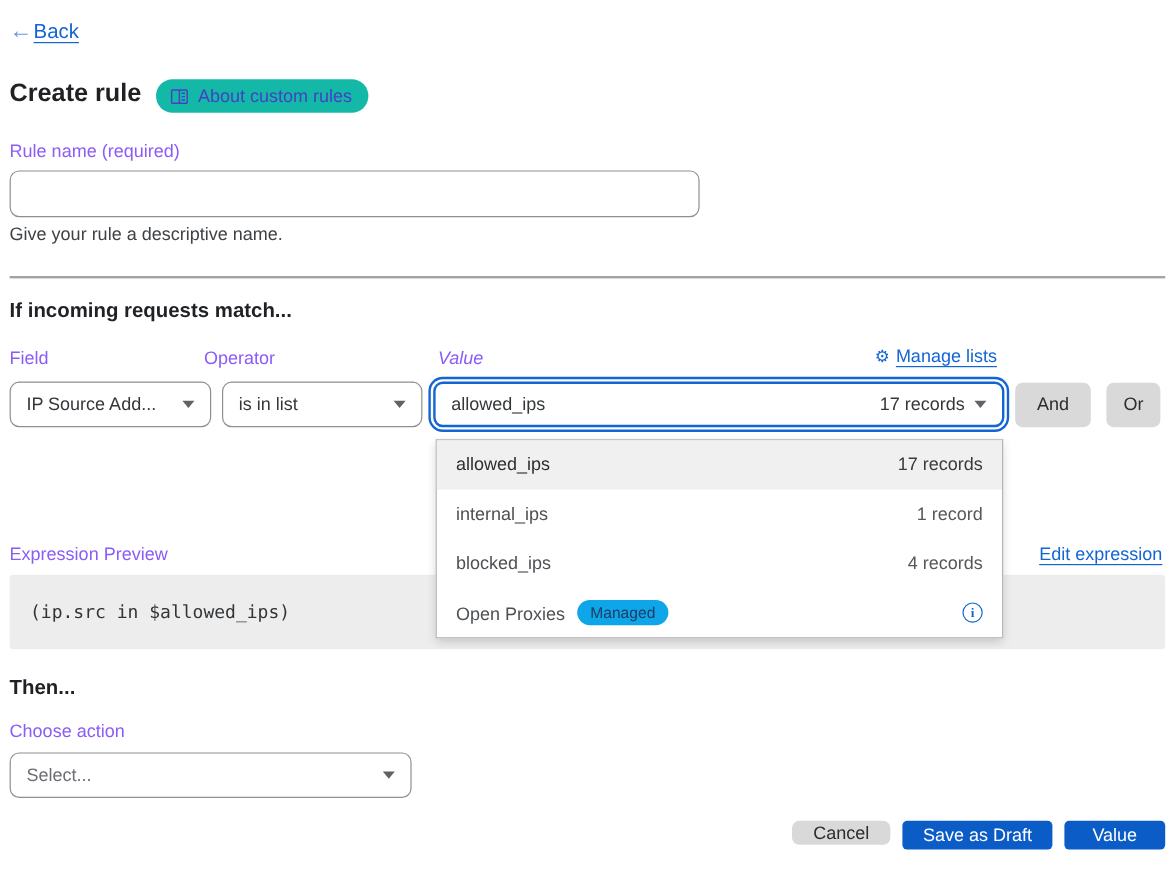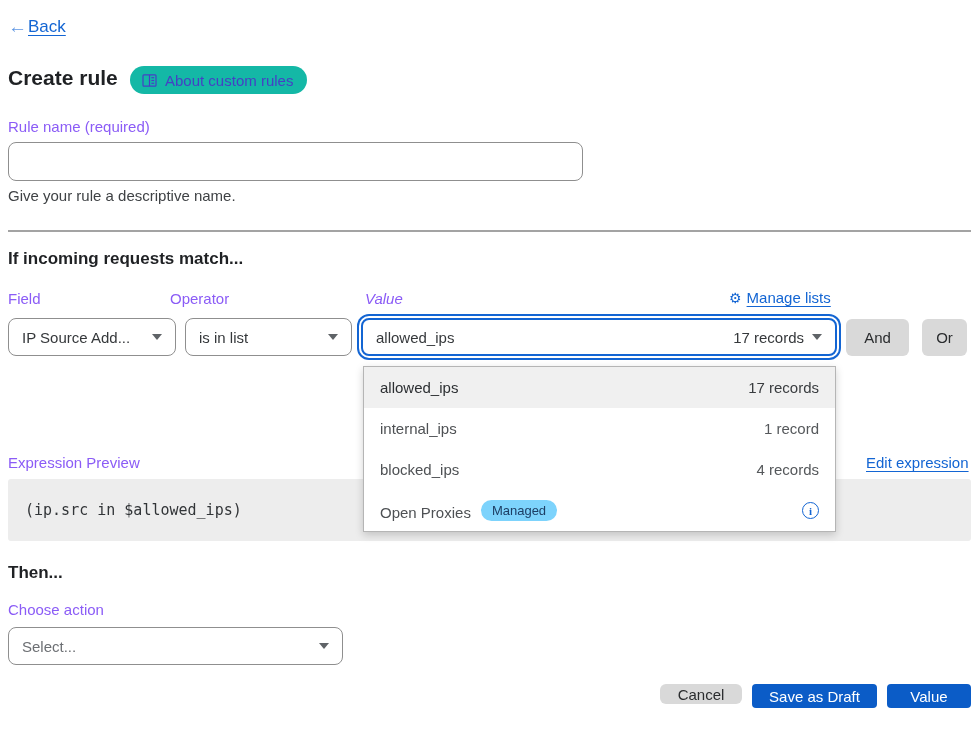--- a/index.html
+++ b/index.html
@@ -137,21 +137,21 @@
     font-size: 15px;
     cursor: pointer;
   }
   .dd-row .dd-name { color: #4e5154; }
   .dd-row .dd-count { color: #55585b; }
   .dd-row.highlighted { background: #f0f0f0; }
   .dd-row.highlighted .dd-name { color: #2c2f32; }
   .dd-row.highlighted .dd-count { color: #393c3f; }
   .dd-left { display: flex; align-items: flex-end; gap: 10px; }
   .managed-badge {
-    background: #7dd3fc;
+    background: #0ea5e9;
     color: #1d3e64;
     font-size: 13px;
     border-radius: 11px;
     padding: 3px 11px;
   }
   .info-icon {
     width: 17px; height: 17px;
     border: 1.5px solid #1365d3;
     border-radius: 50%;
     color: #1365d3;

